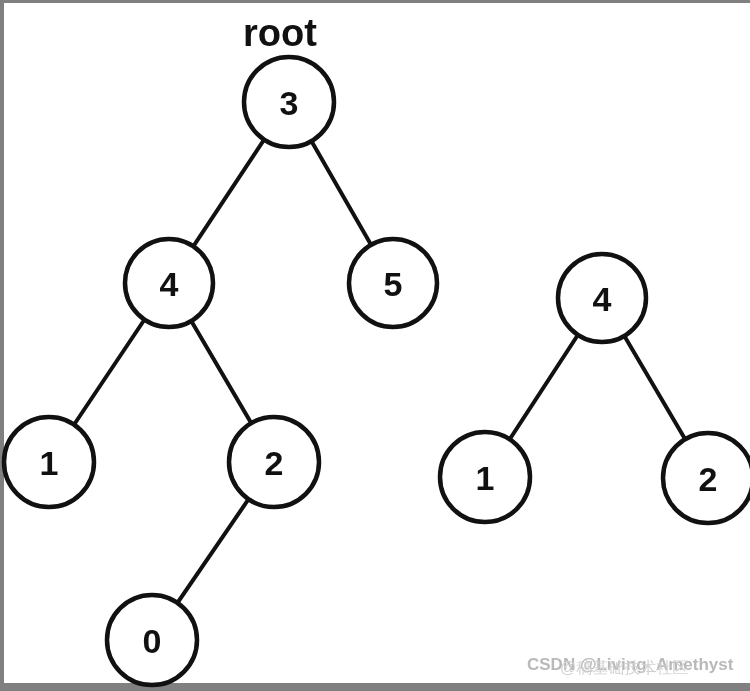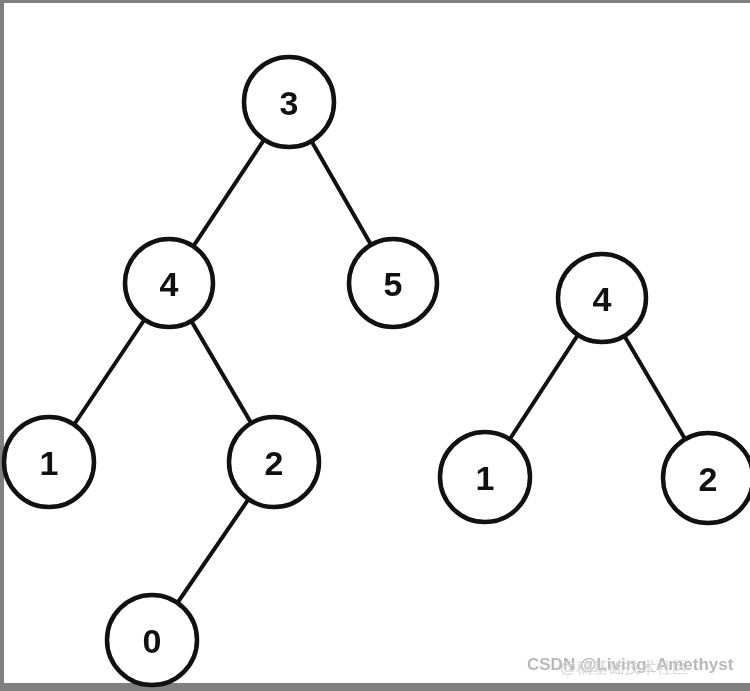--- a/index.html
+++ b/index.html
@@ -134,19 +134,20 @@
           <circle cx="485" cy="477" r="45" class="node-circle" fill="#ffffff" stroke="#111111"></circle>
           <text x="485" y="478" class="node-label">1</text>
         </g>
         <g>
           <circle cx="708" cy="478" r="45" class="node-circle" fill="#ffffff" stroke="#111111"></circle>
           <text x="708" y="479" class="node-label">2</text>
         </g>
       </g>
     </svg>
 
+  <div class="tree-title" id="title-root">root</div>
 
 
   <div class="watermark" id="watermark-csdn">CSDN @Living_Amethyst</div>
 
   <div class="watermark" id="watermark-cn">@稿基础技术社区</div>
 
 </div>
 
 </body></html>

